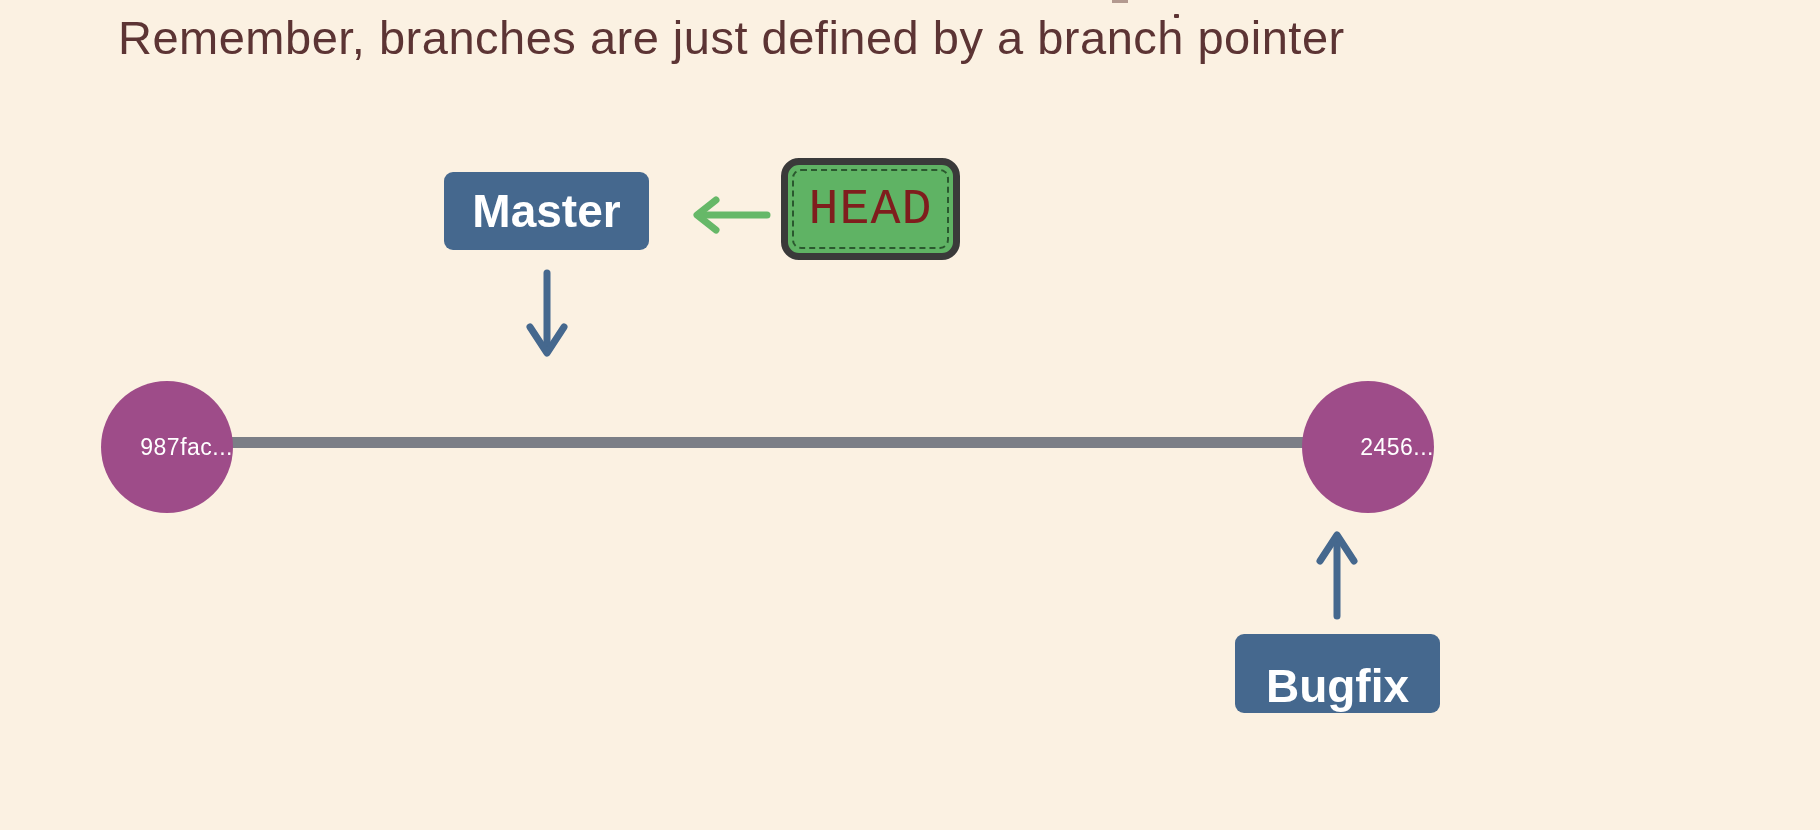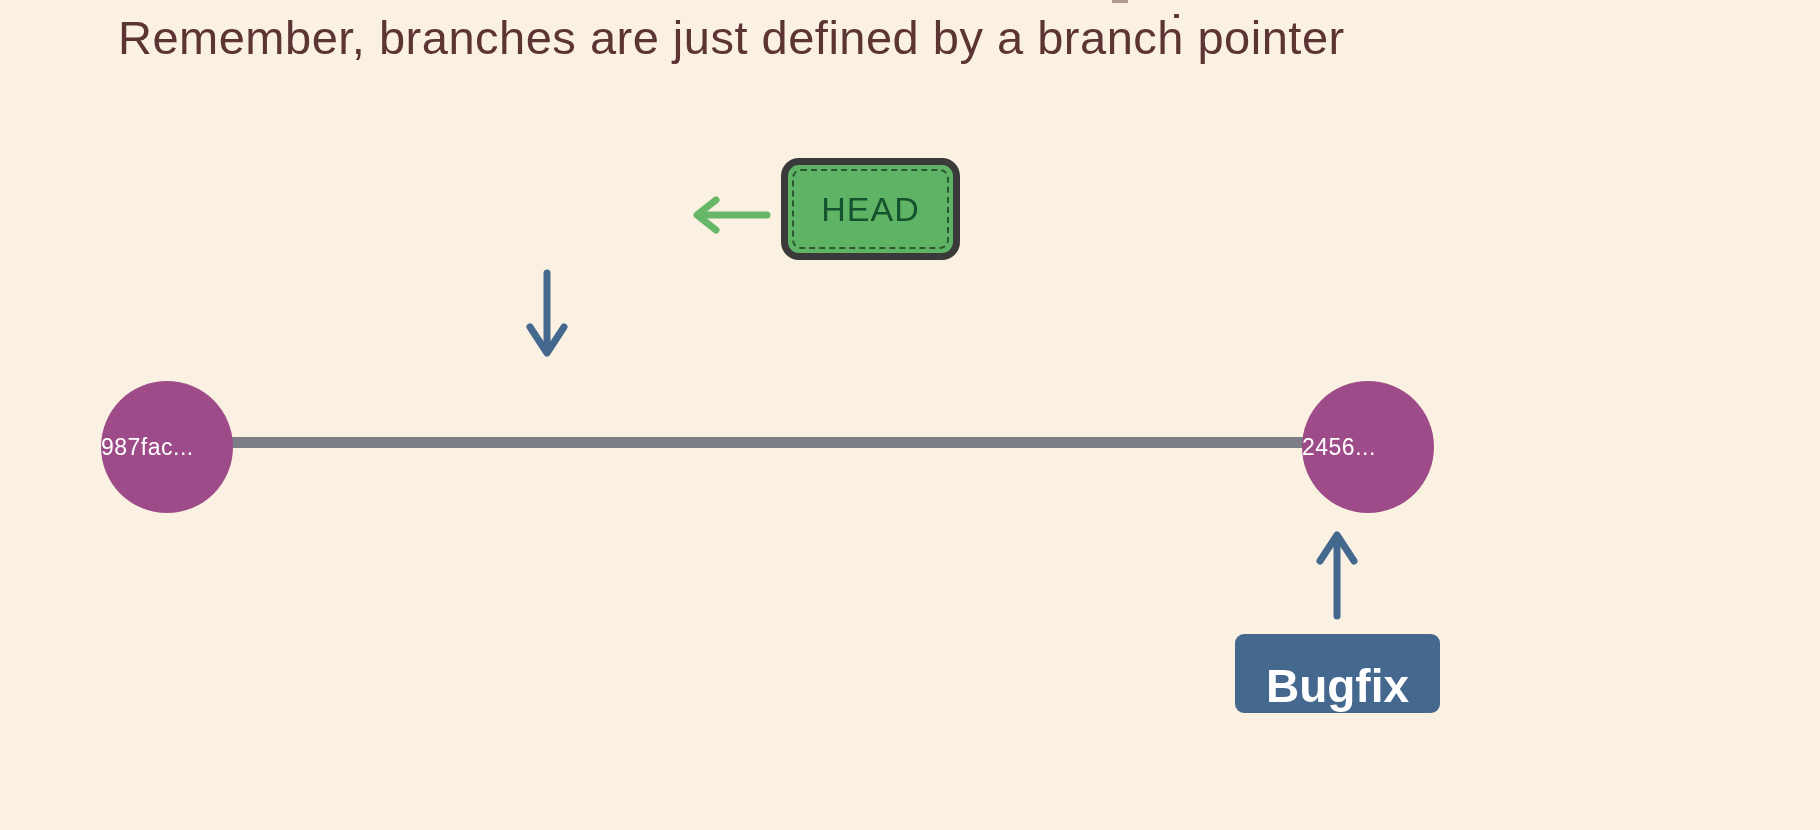--- a/index.html
+++ b/index.html
@@ -58,21 +58,21 @@
   }
   .commit-node {
     position: absolute;
     top: 381px;
     width: 132px;
     height: 132px;
     border-radius: 50%;
     background: #9e4c89;
     display: flex;
     align-items: center;
-    justify-content: flex-start;
+    justify-content: flex-end;
     color: #ffffff;
     font-size: 23px;
     font-weight: 300;
     letter-spacing: 0.5px;
   }
   .node-1 { left: 101px; }
   .node-2 { left: 482px; }
   .node-3 { left: 890px; }
   .node-4 { left: 1302px; }
 
@@ -118,24 +118,25 @@
   }
   .head-box::after {
     content: "";
     position: absolute;
     inset: 4px;
     border: 2px dashed rgba(15, 41, 17, 0.65);
     border-radius: 9px;
     pointer-events: none;
   }
   .head-text {
-    color: #14532d;
-    font-size: 34px;
+    color: #7f1d1d;
+    font-size: 50px;
     font-weight: 300;
     letter-spacing: 1px;
+    font-family: Liberation Mono, monospace;
   }
 
   
   .arrow-svg { position: absolute; }
   .arrow-head-to-master { left: 688px; top: 196px; }
   .arrow-master-down   { left: 525px; top: 266px; }
   .arrow-bugfix-up     { left: 1315px; top: 528px; }
 </style>
 </head>
 <body>
@@ -149,20 +150,23 @@
 
   <div class="commit-line"></div>
 
   <div class="commit-node node-1">
     <span>987fac...</span>
   </div>
   <div class="commit-node node-4">
     <span>2456...</span>
   </div>
 
+  <div class="branch-label master-label">
+    <span>Master</span>
+  </div>
 
   <div class="head-box">
     <span class="head-text">HEAD</span>
   </div>
 
   <div class="branch-label bugfix-label">
     <span>Bugfix</span>
   </div>
 
   <svg class="arrow-svg arrow-head-to-master" width="85" height="40">

